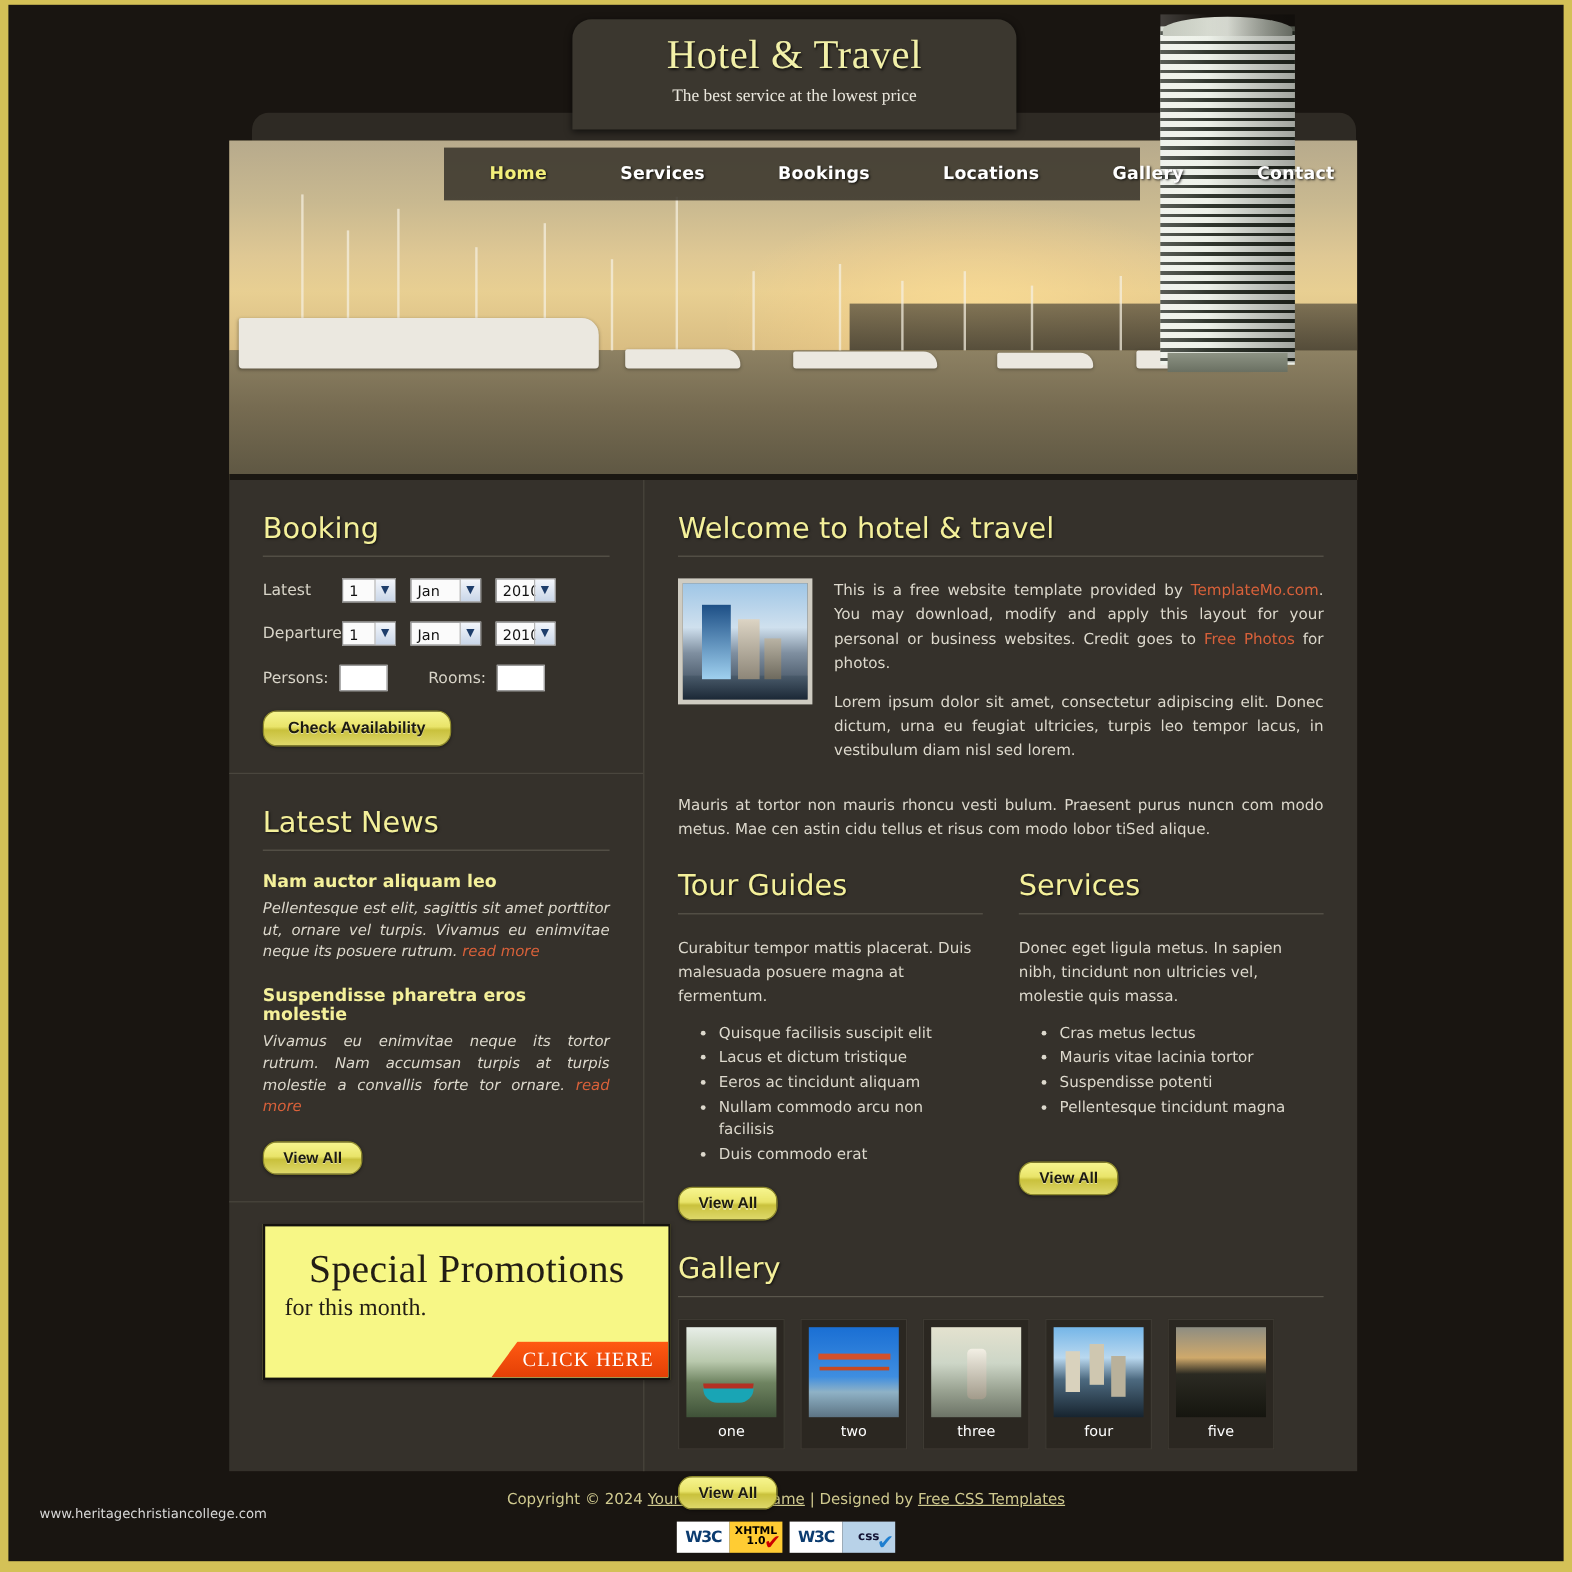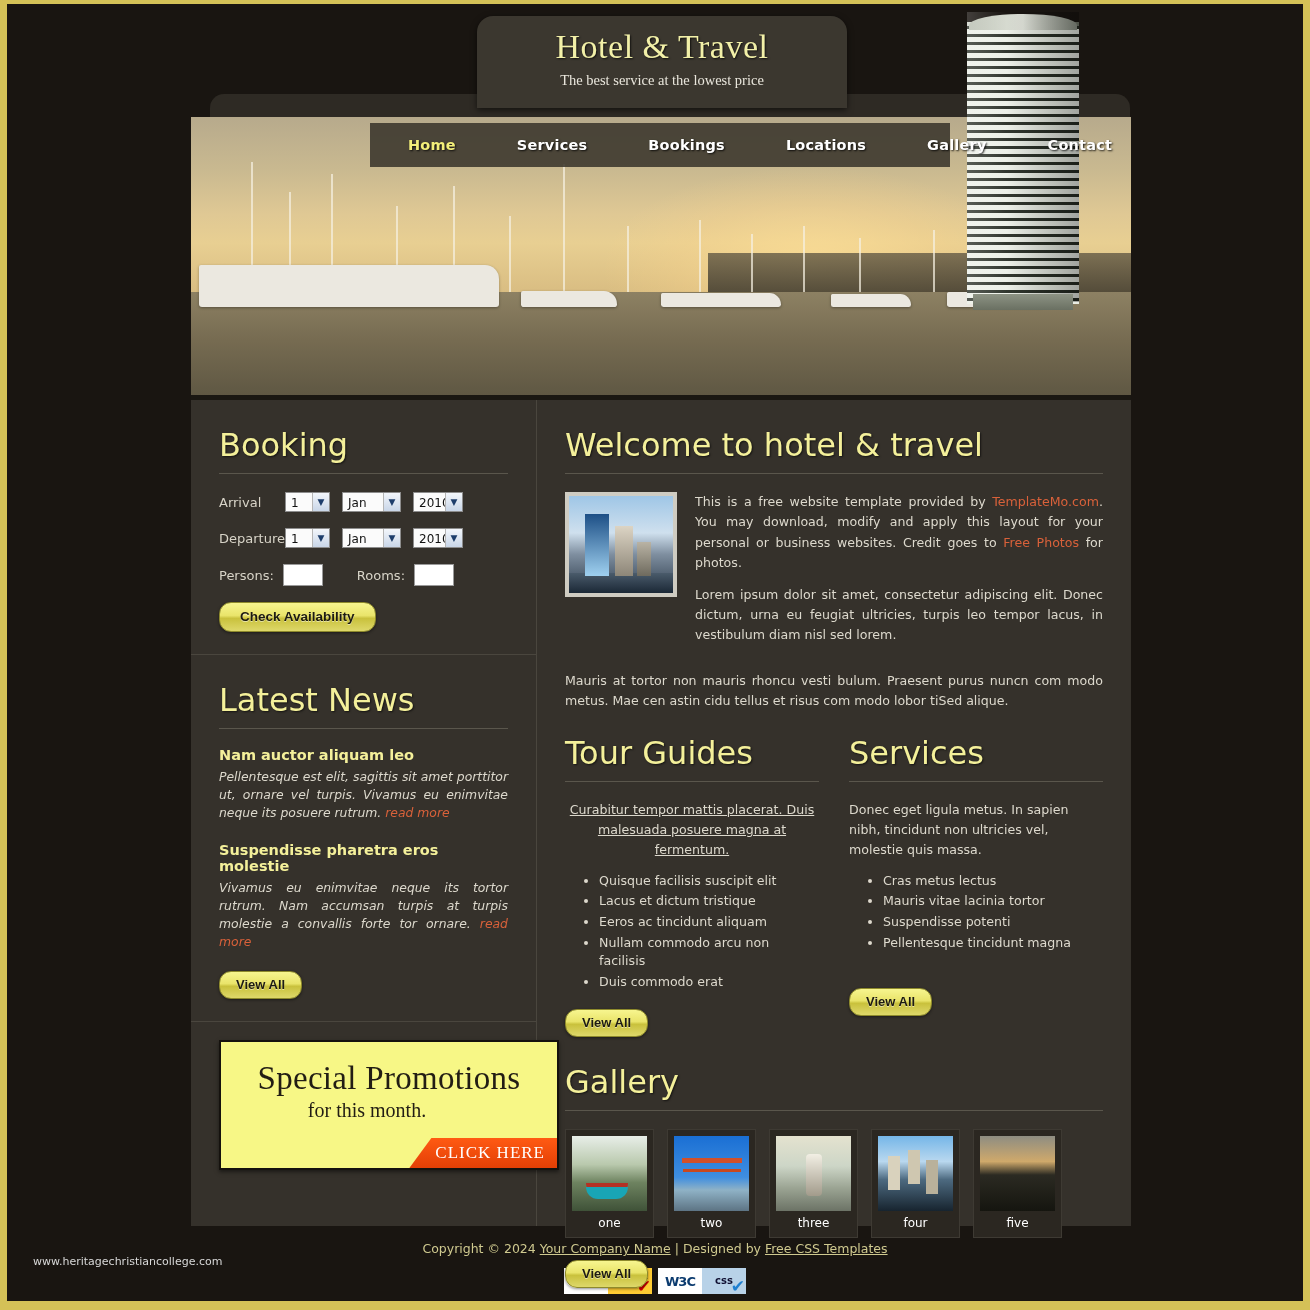--- a/index.html
+++ b/index.html
@@ -149,21 +149,21 @@
     z-index:3;
   }
   .sidebar {
     width:346px; flex:0 0 346px;
     border-right:1px solid #4a463e;
     position:relative;
   }
   .maincol { flex:1; padding:26px 28px 0 28px; }
 
   .sec-title {
-    color:#f4f09a; font-size:32px; font-weight:normal;
+    color:#f4f09a; font-size:24px; font-weight:normal;
     margin:0 0 9px 0;
     font-family:"DejaVu Sans", sans-serif;
     text-shadow:1px 1px 2px rgba(0,0,0,.6);
   }
   .rule { height:1px; background:#5a564c; margin-bottom:18px; }
 
   
   .sb-block { padding:26px 28px 22px 28px; }
   .sb-sep { height:1px; background:#4a463e; }
 
@@ -226,22 +226,23 @@
     overflow:hidden;
     box-shadow:0 2px 4px rgba(0,0,0,.5);
   }
   .promo .p1 {
     font-family:"Liberation Serif", serif;
     font-size:33px; color:#221d14; text-align:center;
     margin-top:18px; letter-spacing:.3px;
   }
   .promo .p2 {
     font-family:"Liberation Serif", serif;
-    font-size:20px; color:#221d14; text-align:center;
+    font-size:20px; color:#221d14; text-align:left;
     margin:2px 44px 0 0;
+    padding-left:16px;
   }
   .promo .tag {
     position:absolute; right:0; bottom:0;
     height:30px; padding:0 12px 0 26px;
     background:linear-gradient(180deg,#ff5a13,#e33f05);
     color:#fff;
     font-family:"Liberation Serif", serif;
     font-size:17px; letter-spacing:1px;
     display:flex; align-items:center;
     clip-path:polygon(22px 0,100% 0,100% 100%,0 100%);
@@ -396,21 +397,21 @@
 
   <div class="content">
 
     <div class="sidebar">
 
       <div class="sb-block">
         <div class="sec-title">Booking</div>
         <div class="rule"></div>
 
         <div class="form-row">
-          <label>Arrival</label>
+          <label>Latest</label>
           <span class="sel w-day">
             <span class="val">1</span>
             <span class="arw">▼</span>
           </span>
           <span class="sel w-mon">
             <span class="val">Jan</span>
             <span class="arw">▼</span>
           </span>
           <span class="sel w-yr">
             <span class="val">2010</span>
@@ -491,21 +492,21 @@
           <p class="body-p">Lorem ipsum dolor sit amet, consectetur adipiscing elit. Donec dictum, urna eu feugiat ultricies, turpis leo tempor lacus, in vestibulum diam nisl sed lorem.</p>
         </div>
       </div>
 
       <p class="body-p">Mauris at tortor non mauris rhoncu vesti bulum. Praesent purus nuncn com modo metus. Mae cen astin cidu tellus et risus com modo lobor tiSed alique.</p>
 
       <div class="two-col">
         <div class="col">
           <div class="sec-title">Tour Guides</div>
           <div class="rule"></div>
-          <p class="body-p" style="text-align:center;text-decoration:underline;">Curabitur tempor mattis placerat. Duis malesuada posuere magna at fermentum.</p>
+          <p class="body-p" style="text-align:left;">Curabitur tempor mattis placerat. Duis malesuada posuere magna at fermentum.</p>
           <ul>
             <li>Quisque facilisis suscipit elit</li>
             <li>Lacus et dictum tristique</li>
             <li>Eeros ac tincidunt aliquam</li>
             <li>Nullam commodo arcu non facilisis</li>
             <li>Duis commodo erat</li>
           </ul>
           <button class="btn small" style="margin-top:16px;">View All</button>
         </div>
 

